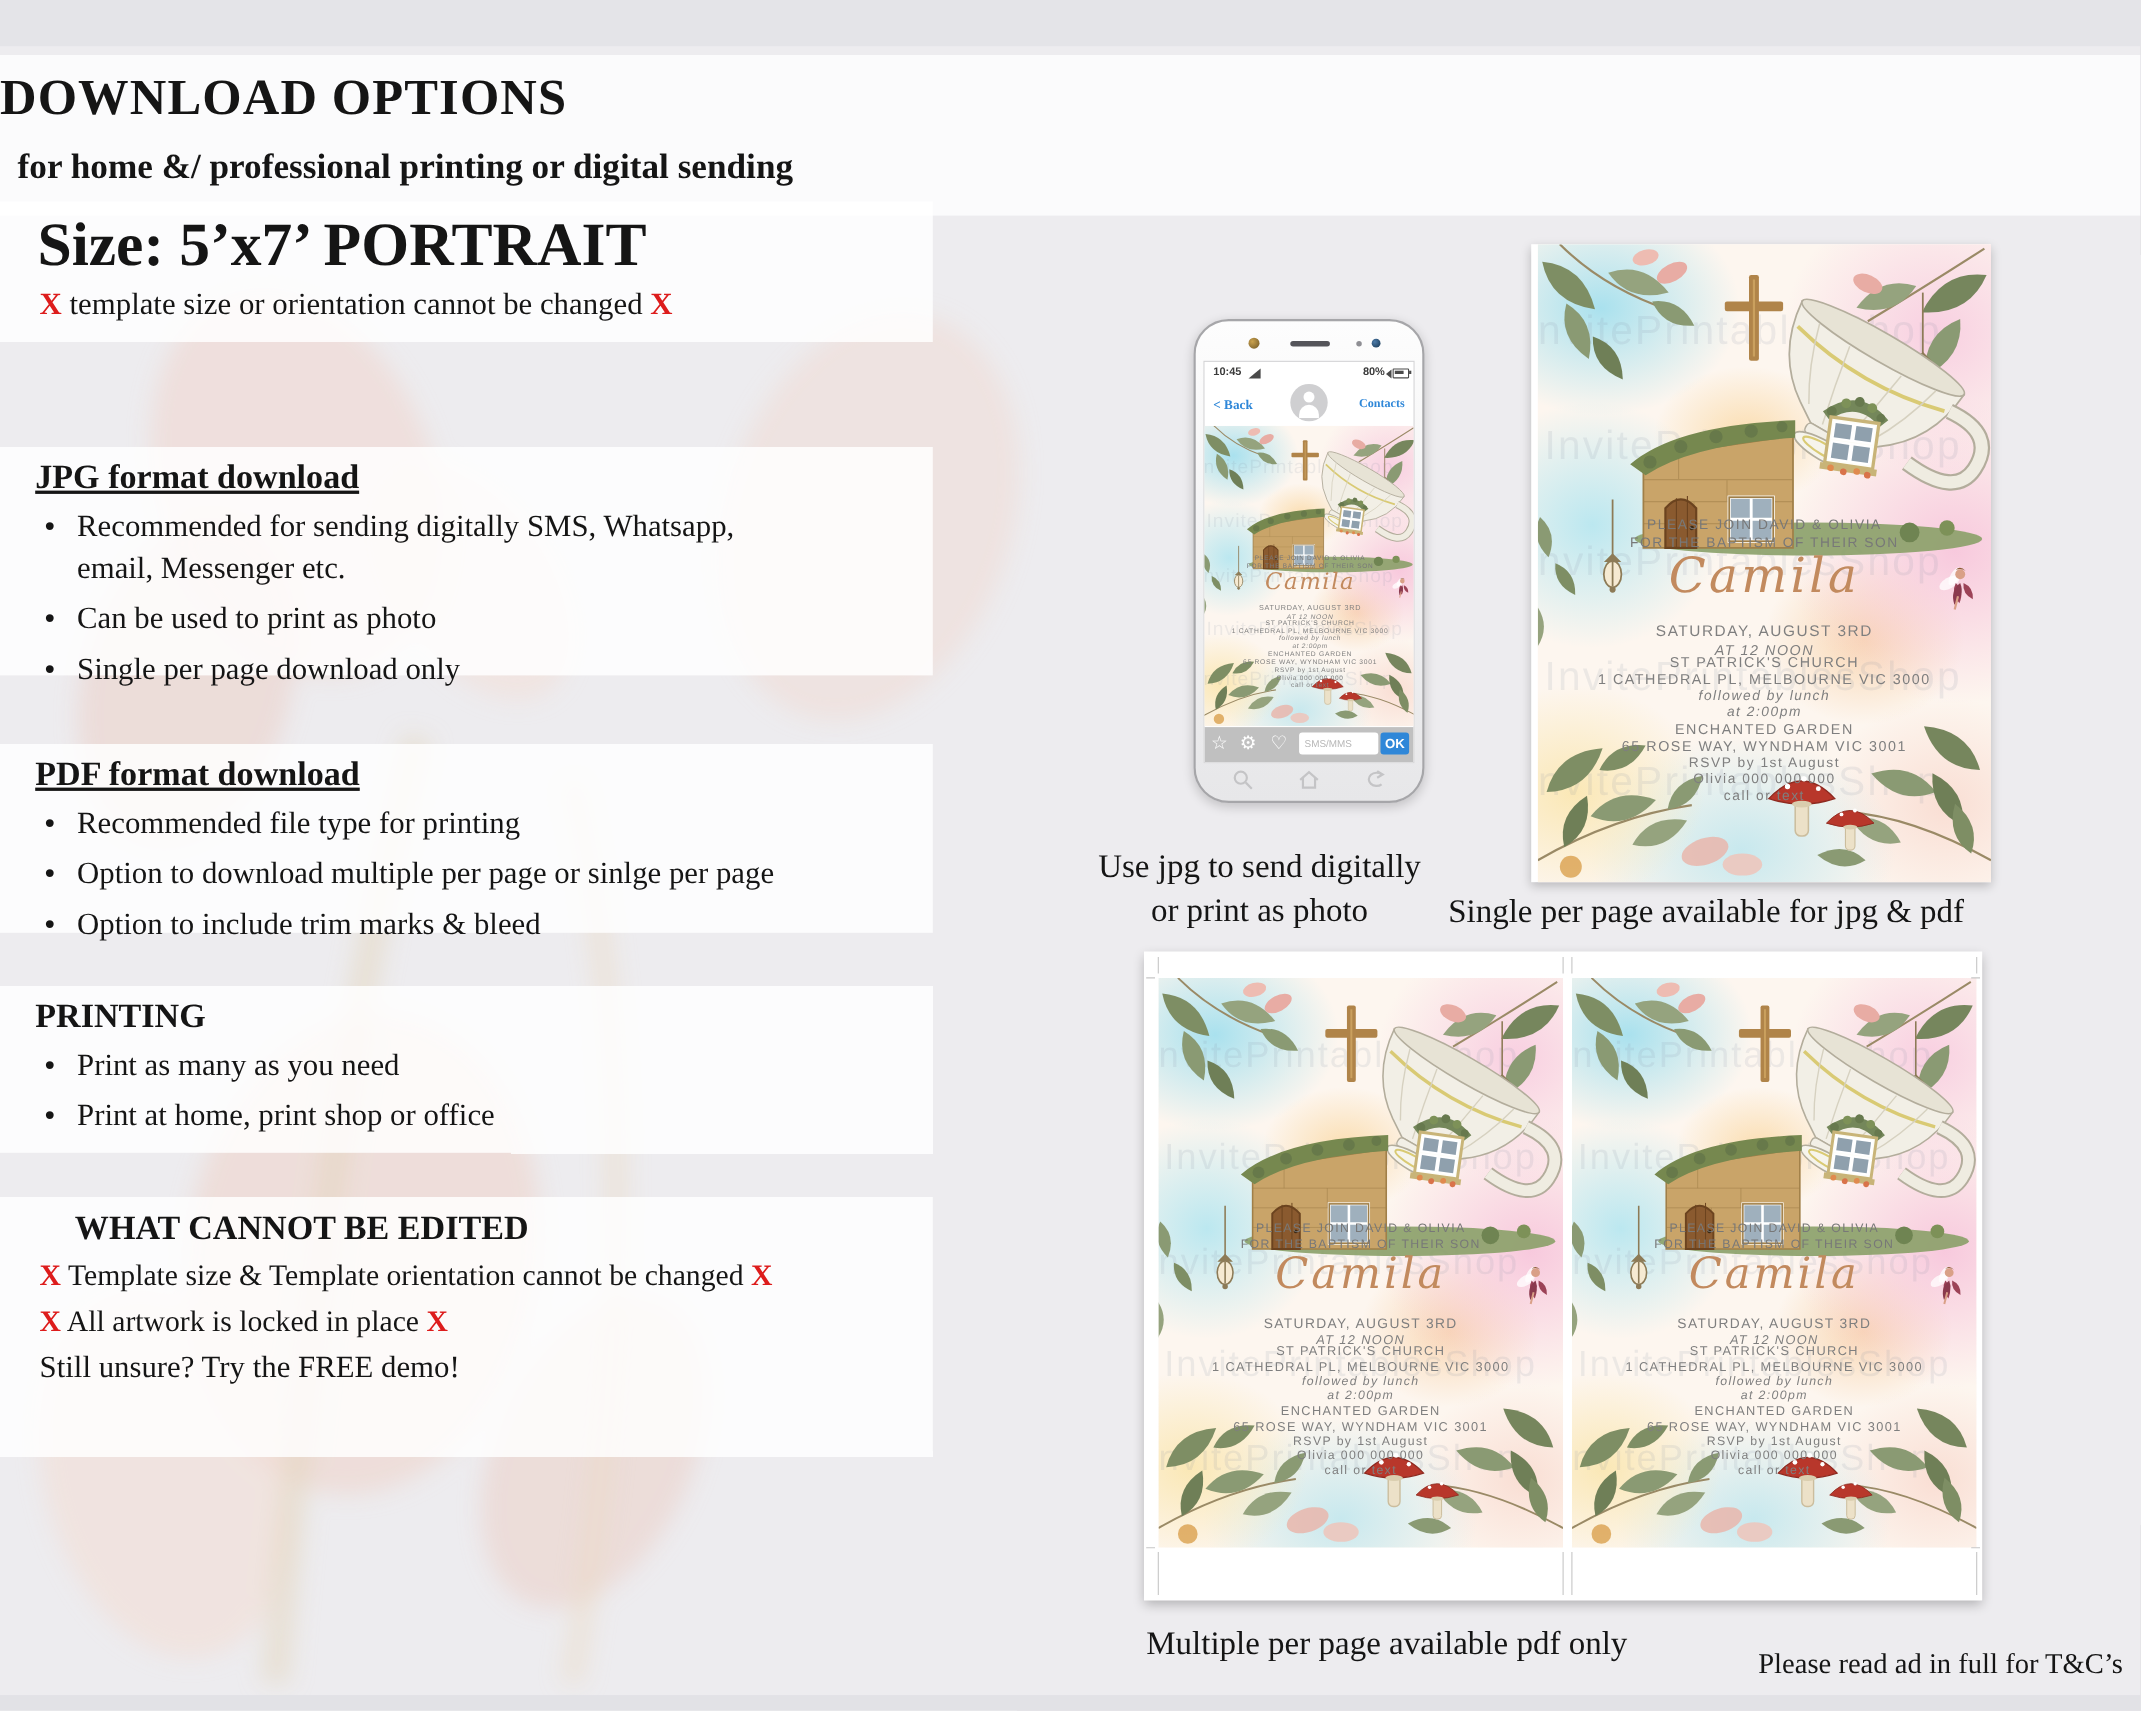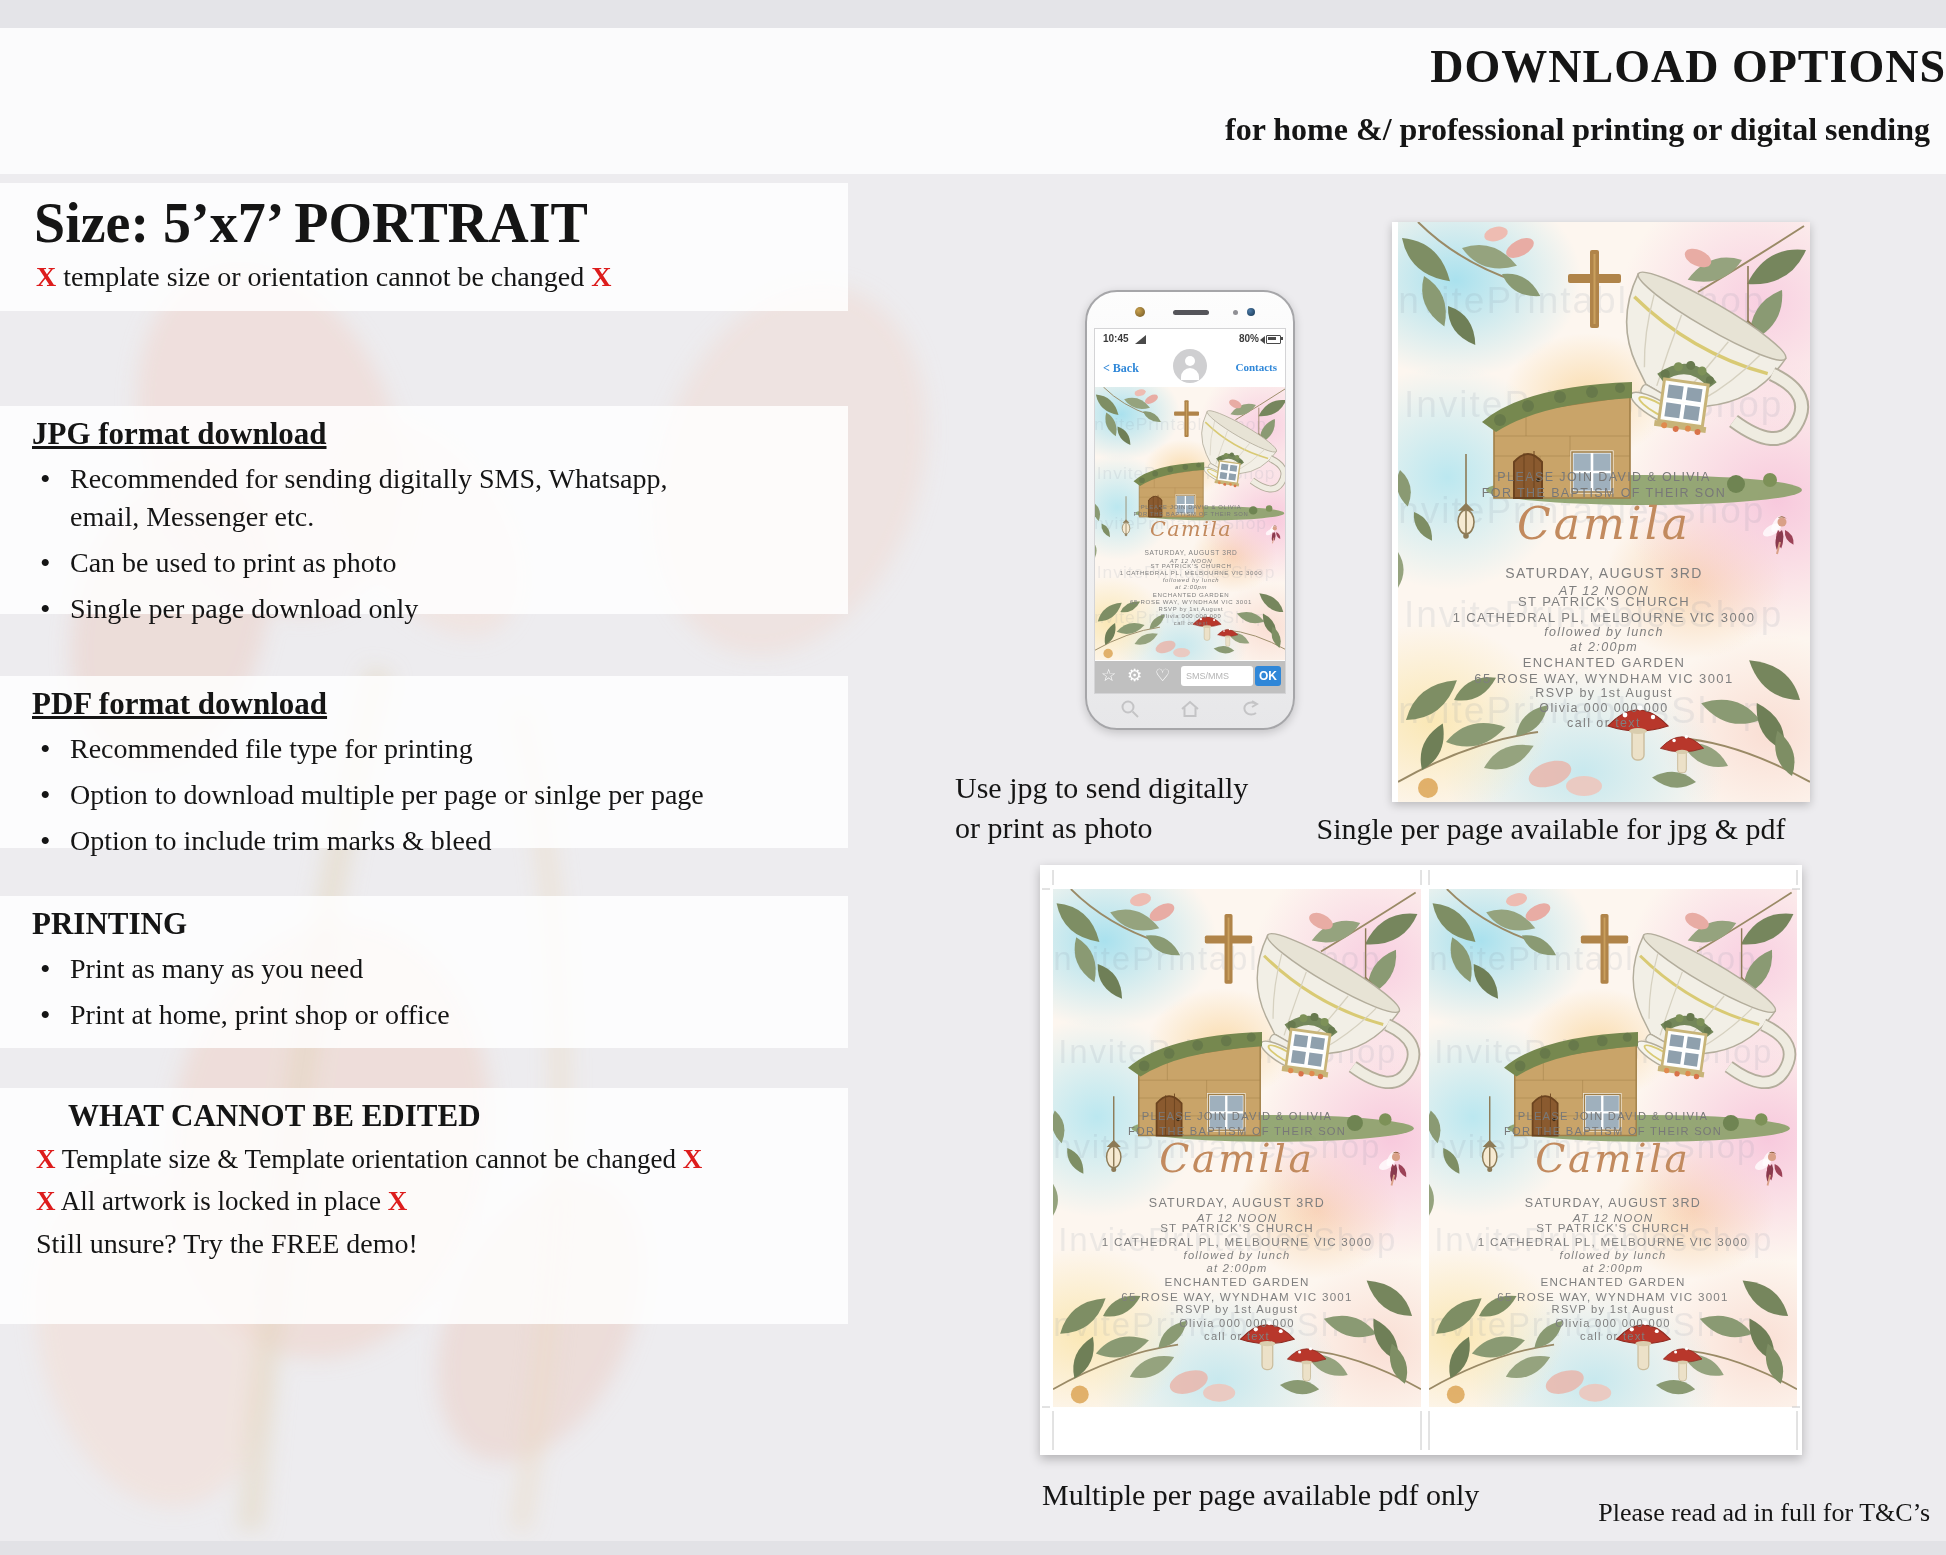--- a/index.html
+++ b/index.html
@@ -5,21 +5,21 @@
   html,body{margin:0;padding:0;background:#dfdfe3;}
   .canvas{position:relative;width:1946px;height:1555px;background:#edecef;overflow:hidden;
           font-family:"Liberation Serif",serif;color:#151515;}
   .strip-top{position:absolute;left:0;top:0;width:1946px;height:42px;background:#e4e4e8;}
   .strip-bottom{position:absolute;left:0;top:1541px;width:1946px;height:14px;background:#e2e2e6;}
 
   
   .floral{position:absolute;left:0;top:150px;width:1000px;height:1405px;pointer-events:none;}
 
   
-  .title-band{position:absolute;left:0;top:28px;width:1946px;height:146px;background:#fbfbfc;text-align:right;}
+  .title-band{position:absolute;left:0;top:50px;width:1946px;height:146px;background:#fbfbfc;text-align:left;}
   .main-title{margin:0;padding-top:12px;font-size:46px;font-weight:bold;letter-spacing:1px;}
   .sub-title{margin:16px;padding-top:2px;font-size:32px;font-weight:bold;}
 
   
   .band{position:absolute;left:0;width:848px;background:rgba(255,255,255,0.84);}
   .size-band{top:183px;height:128px;}
   .jpg-band{top:406px;height:208px;}
   .pdf-band{top:676px;height:172px;}
   .print-band{top:896px;height:152px;}
   .cannot-band{top:1088px;height:236px;}
@@ -70,21 +70,21 @@
   .mb-icon{position:absolute;top:5px;color:#fff;font-size:17px;line-height:20px;}
   .mb-star{left:6px;} .mb-gear{left:32px;} .mb-heart{left:60px;}
   .sms-input{position:absolute;left:86px;top:5px;width:72px;height:20px;background:#fff;border-radius:3px;
              font-size:9px;color:#b5b5b5;line-height:20px;padding-left:5px;box-sizing:border-box;}
   .ok-btn{position:absolute;right:4px;top:5px;width:26px;height:20px;background:#2f87d8;color:#fff;
           font-weight:bold;font-size:12px;text-align:center;line-height:20px;border-radius:3px;}
   .phone-bottom{position:absolute;left:0;bottom:0;width:100%;height:38px;}
   .nav-icon{position:absolute;top:8px;width:22px;height:22px;}
   .nav-search{left:32px;} .nav-home{left:50%;margin-left:-11px;} .nav-back{right:32px;}
 
-  .phone-caption{position:absolute;left:955px;top:768px;width:380px;font-size:30px;line-height:40px;}
+  .phone-caption{position:absolute;left:955px;top:768px;width:380px;text-align:center;font-size:30px;line-height:40px;}
 
   
   .invite{position:relative;width:412px;height:580px;overflow:hidden;background:#fdf6ef;}
   .invite-bg{position:absolute;inset:0;background:
       radial-gradient(ellipse 180px 140px at 14% 10%,rgba(165,224,238,0.95),rgba(165,224,238,0) 70%),
       radial-gradient(ellipse 200px 180px at 88% 14%,rgba(248,205,224,0.95),rgba(248,205,224,0) 70%),
       radial-gradient(ellipse 220px 200px at 92% 48%,rgba(247,196,219,0.9),rgba(247,196,219,0) 70%),
       radial-gradient(ellipse 170px 160px at 12% 44%,rgba(176,229,240,0.85),rgba(176,229,240,0) 70%),
       radial-gradient(ellipse 120px 90px at 46% 30%,rgba(250,215,160,0.8),rgba(250,215,160,0) 70%),
       radial-gradient(ellipse 130px 110px at 72% 62%,rgba(245,190,130,0.55),rgba(245,190,130,0) 70%),

